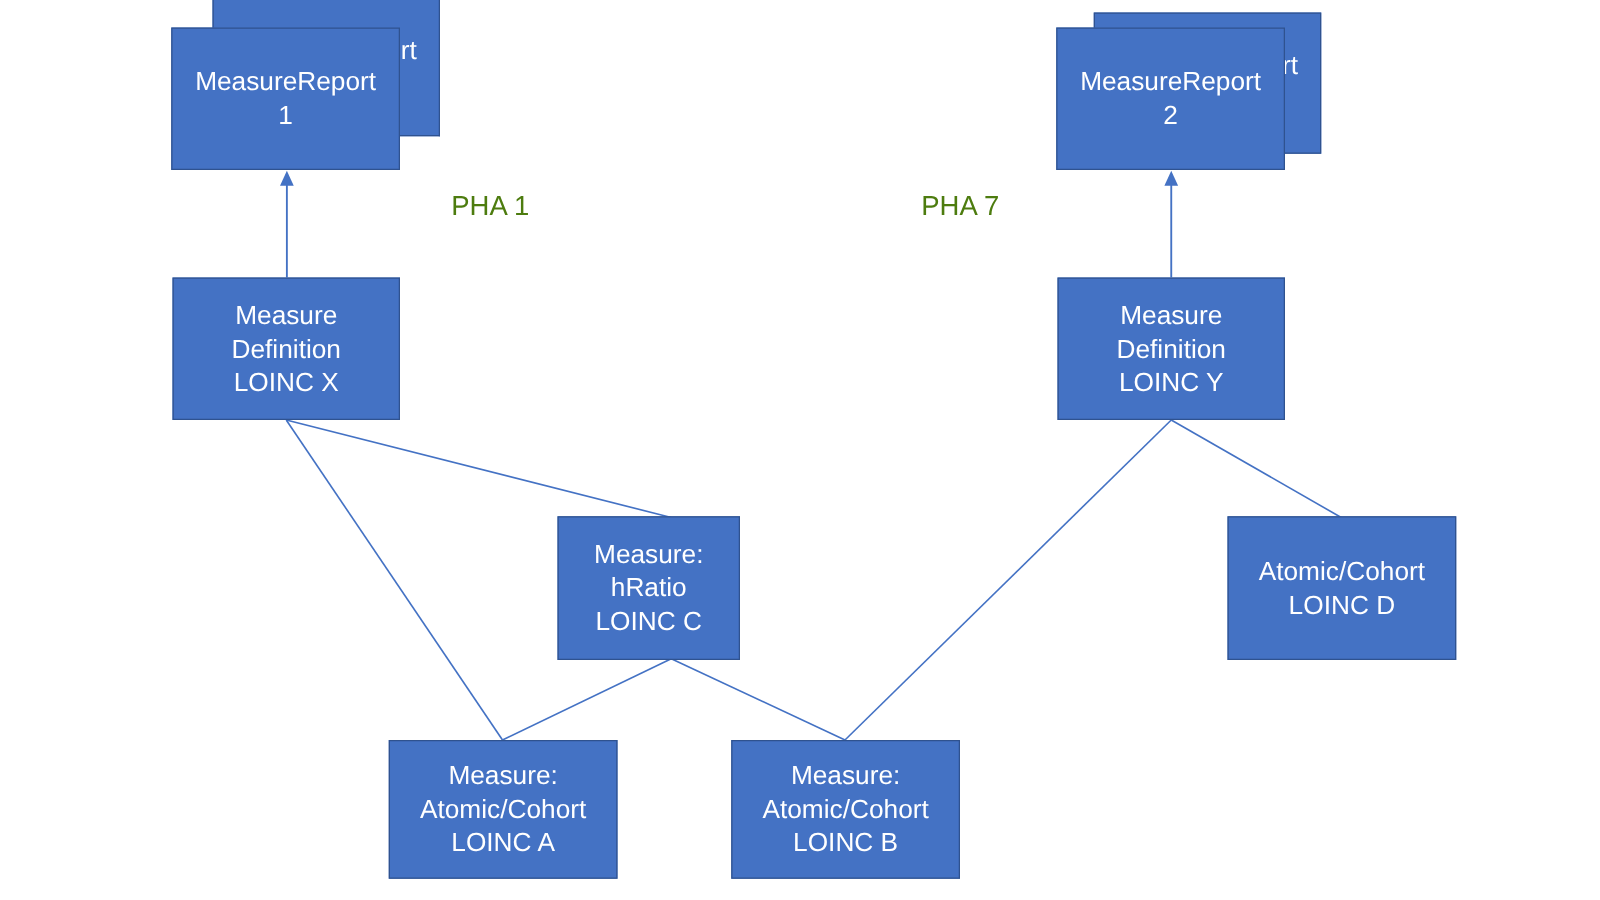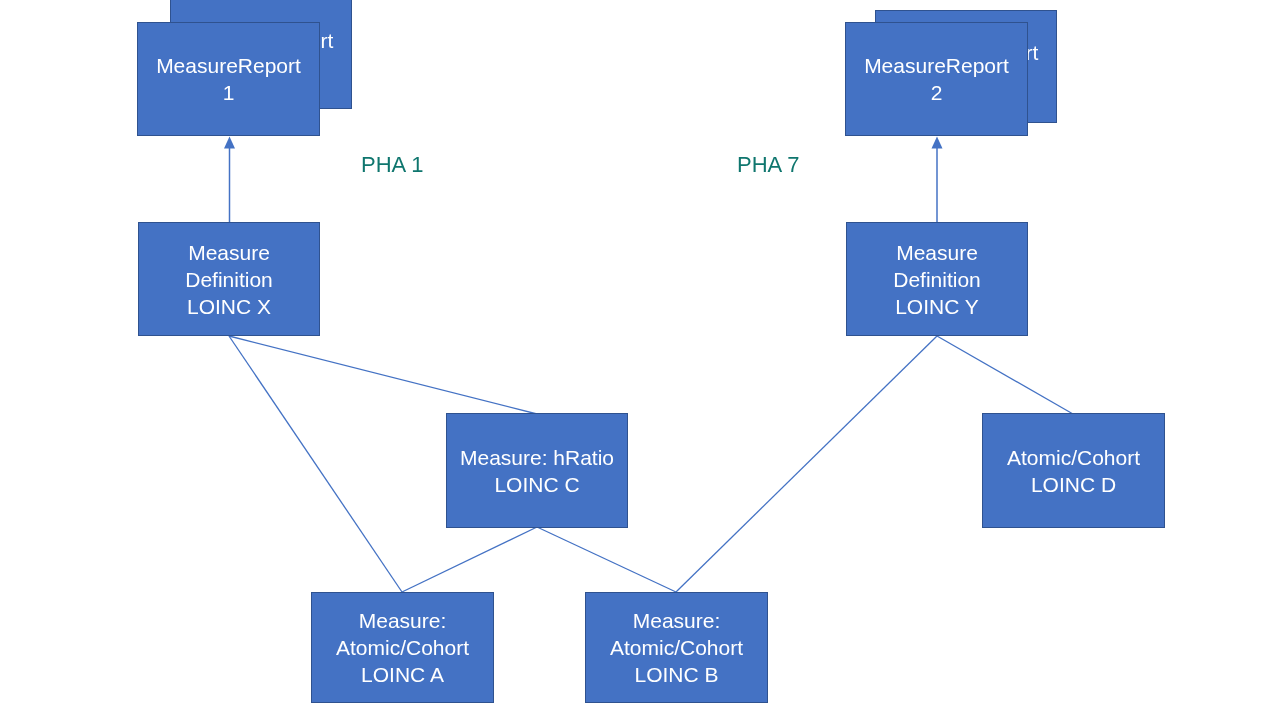--- a/index.html
+++ b/index.html
@@ -29,21 +29,21 @@
     color: #ffffff;
     font-size: 21px;
     line-height: 27px;
     z-index: 3;
   }
   .node--back { z-index: 2; }
   .node--back .box-label { transform: translateY(-14px); }
   .box-label { white-space: pre-line; }
   .pha-label {
     position: absolute;
-    color: #0f766e;
+    color: #4d7c0f;
     font-size: 22px;
     line-height: 24px;
     z-index: 2;
     white-space: nowrap;
   }
 </style>
 </head>
 <body>
 
 <div class="canvas">
@@ -86,21 +86,21 @@
 Definition
 LOINC X</div>
   </div>
 
   <div class="node" style="left:846px; top:222px; width:182px; height:114px;">
     <div class="box-label">Measure
 Definition
 LOINC Y</div>
   </div>
 
-  <div class="node" style="left:446px; top:413px; width:182px; height:115px;">
+  <div class="node" style="left:446px; top:413px; width:146px; height:115px;">
     <div class="box-label">Measure: hRatio
 LOINC C</div>
   </div>
 
   <div class="node" style="left:982px; top:413px; width:183px; height:115px;">
     <div class="box-label">Atomic/Cohort
 LOINC D</div>
   </div>
 
   <div class="node" style="left:311px; top:592px; width:183px; height:111px;">

